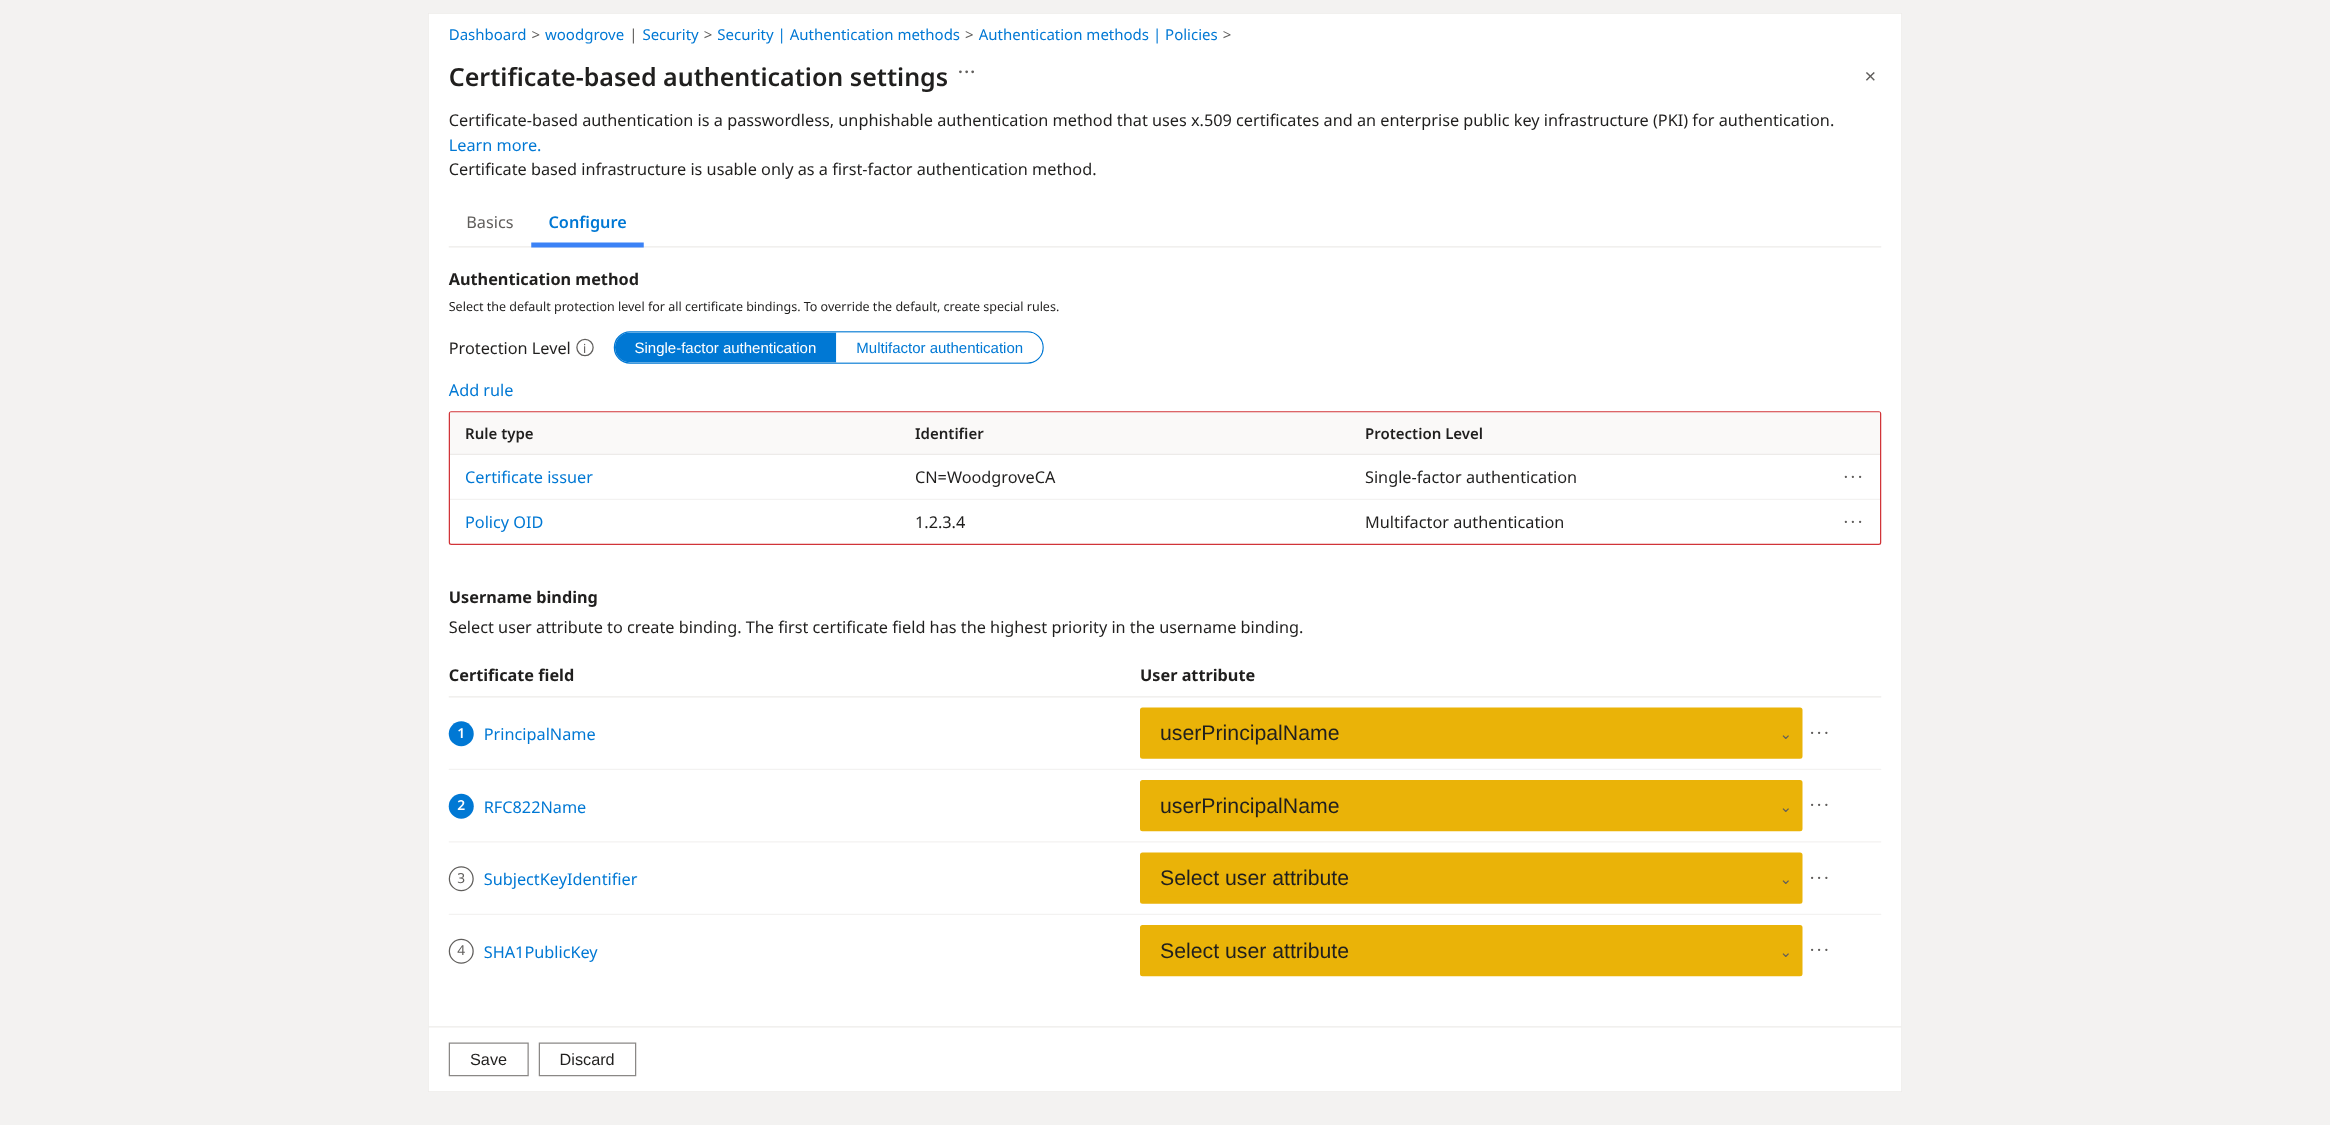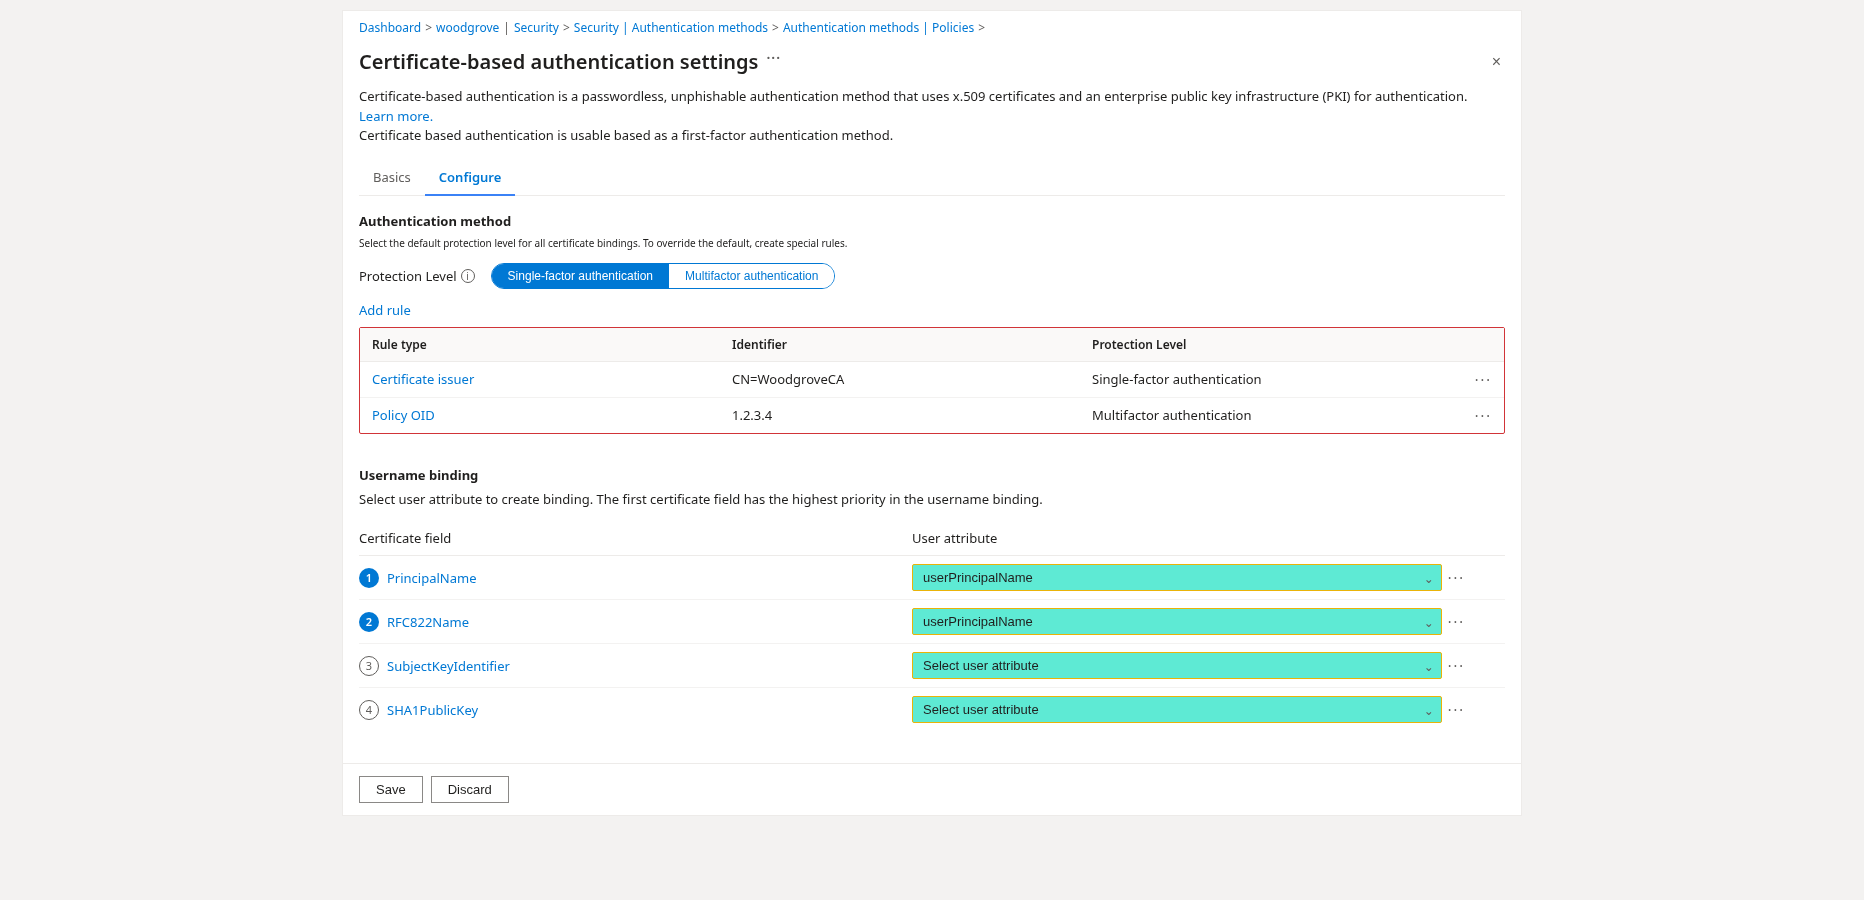--- a/index.html
+++ b/index.html
@@ -82,21 +82,21 @@
     .tab {
       padding: 8px 14px 8px 14px;
       font-size: 13px;
       cursor: pointer;
       color: #605e5c;
       border-bottom: 2px solid transparent;
       margin-bottom: -1px;
     }
     .tab.active {
       color: #0078d4;
-      border-bottom: 2px solid #3b82f6;
+      border-bottom: 4px solid #3b82f6;
       font-weight: 600;
     }
     .section-title {
       font-size: 13px;
       font-weight: 700;
       margin-bottom: 6px;
       color: #201f1e;
     }
     .section-desc {
       font-size: 10px;
@@ -195,21 +195,21 @@
       font-size: 13px;
       color: #201f1e;
       margin-bottom: 12px;
       line-height: 1.5;
     }
     .binding-table-header {
       display: grid;
       grid-template-columns: 1fr 1fr 40px;
       padding: 8px 0;
       font-size: 13px;
-      font-weight: 400;
+      font-weight: 700;
       color: #201f1e;
       border-bottom: 1px solid #edebe9;
     }
     .binding-table-row {
       display: grid;
       grid-template-columns: 1fr 1fr 40px;
       padding: 8px 0;
       font-size: 13px;
       align-items: center;
       border-bottom: 1px solid #f3f2f1;
@@ -275,26 +275,26 @@
       display: flex;
       align-items: center;
       gap: 6px;
     }
     .select-wrapper {
       position: relative;
       flex: 1;
     }
     .select-wrapper select {
       width: 100%;
-      border: 1px solid #eab308;
+      border: 6px solid #eab308;
       border-radius: 2px;
       padding: 5px 28px 5px 10px;
-      font-size: 13px;
-      color: #201f1e;
-      background: #5eead4;
+      font-size: 17px;
+      color: #201f1e;
+      background: #eab308;
       appearance: none;
       -webkit-appearance: none;
       cursor: pointer;
     }
     .select-wrapper::after {
       content: '⌄';
       position: absolute;
       right: 8px;
       top: 50%;
       transform: translateY(-50%);
@@ -329,21 +329,21 @@
       </div>
       <button class="close-btn">×</button>
     </div>
 
     <div class="panel-body">
 
       <p class="description">
         <span>Certificate-based authentication is a passwordless, unphishable authentication method that uses x.509 certificates and an enterprise public key infrastructure (PKI) for authentication.</span>
         <a href="#">Learn more.</a>
         <br>
-        <span>Certificate based authentication is usable based as a first-factor authentication method.</span>
+        <span>Certificate based infrastructure is usable only as a first-factor authentication method.</span>
       </p>
 
       <div class="tabs">
         <div class="tab">
           <span>Basics</span>
         </div>
         <div class="tab active">
           <span>Configure</span>
         </div>
       </div>

